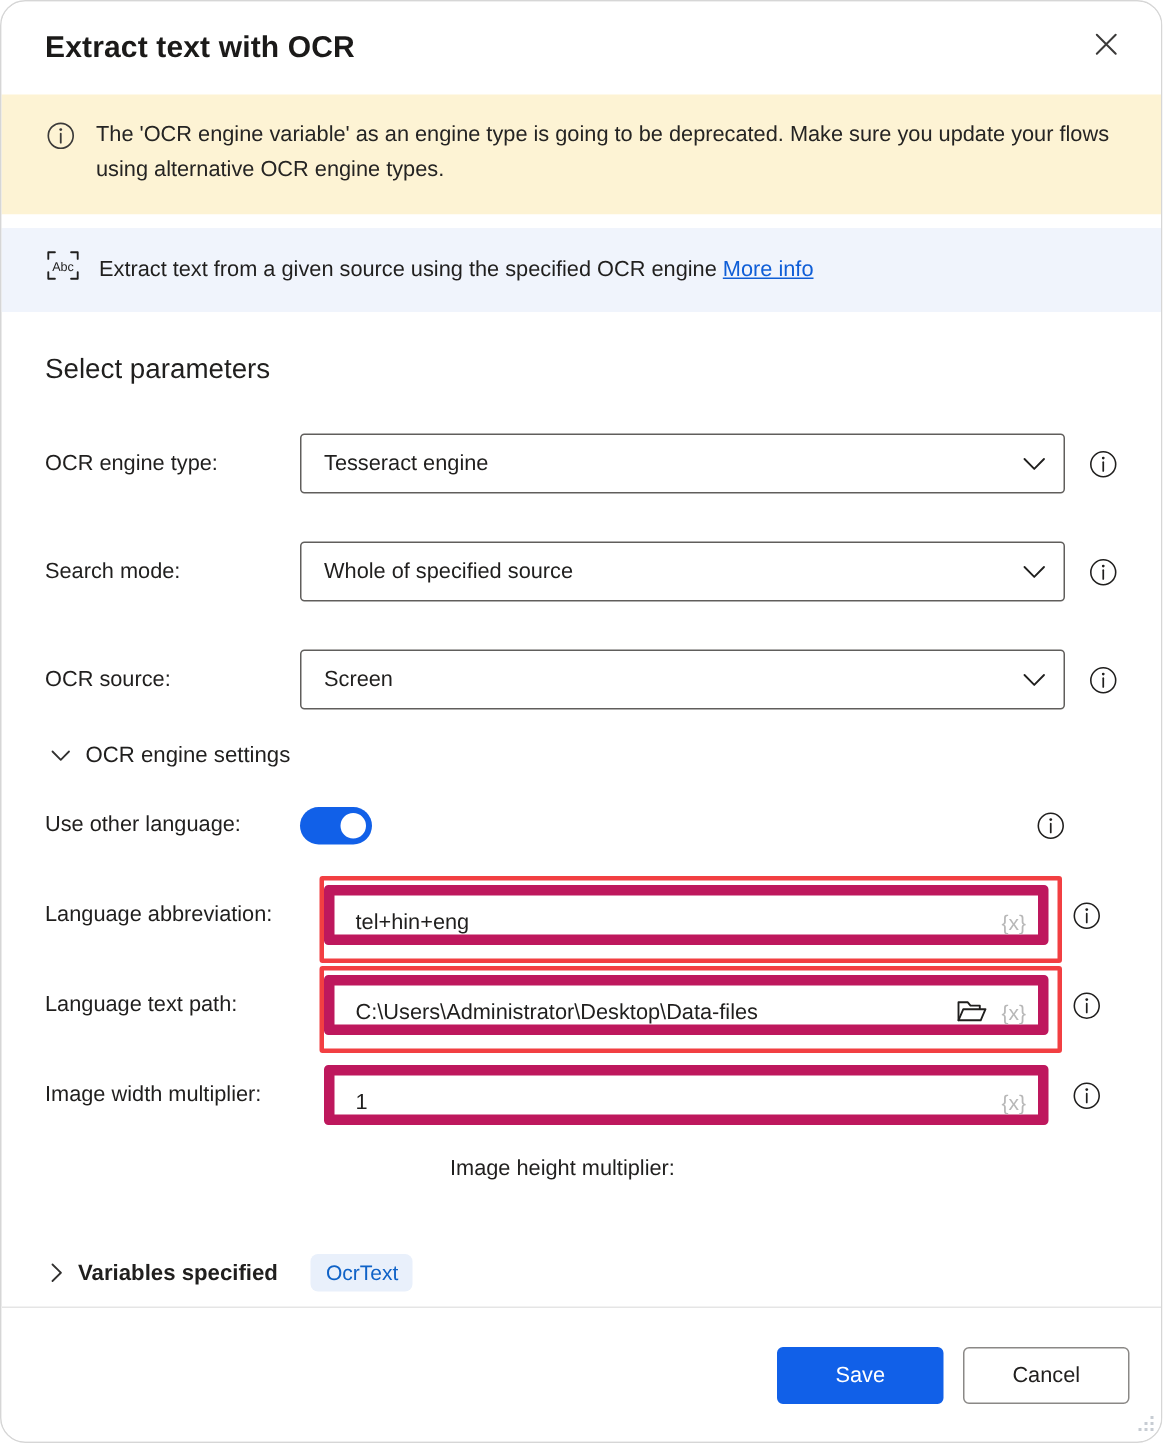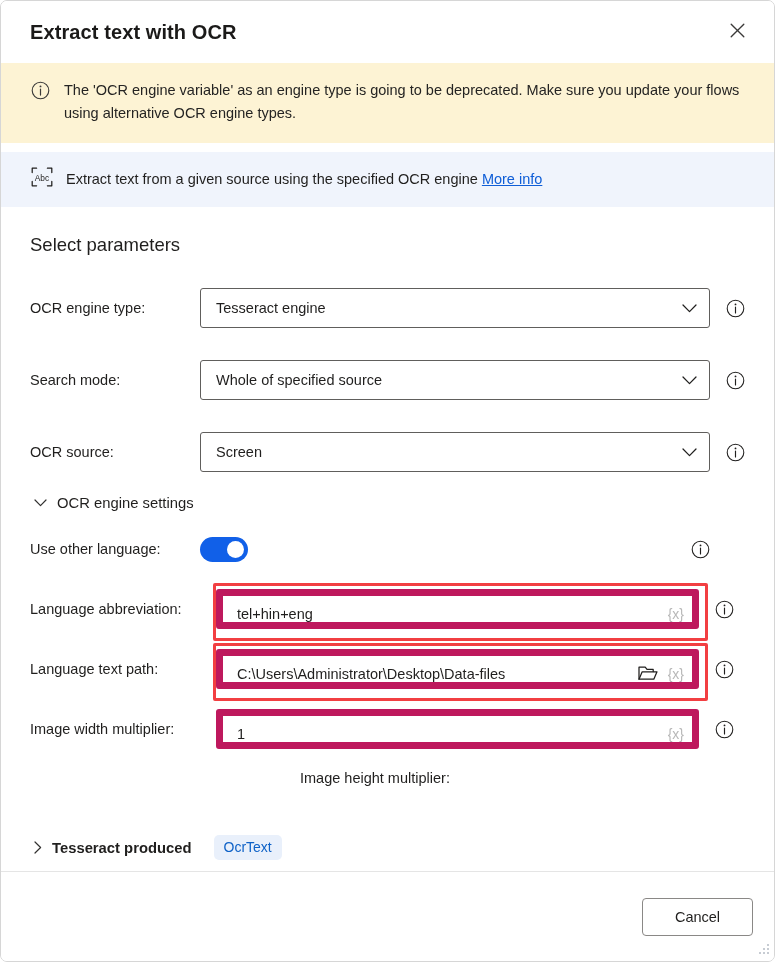--- a/index.html
+++ b/index.html
@@ -8,21 +8,21 @@
     width: 775px; height: 962px;
     background: #ffffff;
     font-family: "Liberation Sans", sans-serif;
     -webkit-font-smoothing: antialiased;
   }
   .dialog {
     position: relative;
     width: 775px; height: 962px;
     background: #ffffff;
     border: 1px solid #d6d6d6;
-    border-radius: 7px;
+    border-radius: 17px;
     overflow: hidden;
     display: flex;
     flex-direction: column;
   }
 
   
   .titlebar {
     height: 62px;
     flex: 0 0 62px;
     display: flex;
@@ -477,28 +477,31 @@
         </span>
       </div>
     </div>
 
     <div class="collapse-head" style="margin-top:26px;">
       <span class="chev-small">
         <svg width="8" height="13" viewBox="0 0 8 13" fill="none" xmlns="http://www.w3.org/2000/svg">
             <path d="M1 1 L6.6 6.5 L1 12" stroke="#323130" stroke-width="1.2" stroke-linecap="round" stroke-linejoin="round"></path>
           </svg>
       </span>
-      <span class="ctext">Tesseract produced</span>
+      <span class="ctext">Variables specified</span>
       <span class="var-chip">OcrText</span>
     </div>
 
   </div>
 
   <div class="footer">
     <div class="footer-spacer"></div>
+    <div class="btn primary">
+      <span>Save</span>
+    </div>
     <div class="btn cancel">
       <span>Cancel</span>
     </div>
     <span class="grip">
       <svg width="14" height="14" viewBox="0 0 14 14" fill="none" xmlns="http://www.w3.org/2000/svg">
         <g fill="#9aa3b0">
           <rect x="11" y="1" width="2" height="2"></rect>
           <rect x="11" y="5" width="2" height="2"></rect>
             <rect x="7" y="5" width="2" height="2"></rect>
           <rect x="11" y="9" width="2" height="2"></rect>

